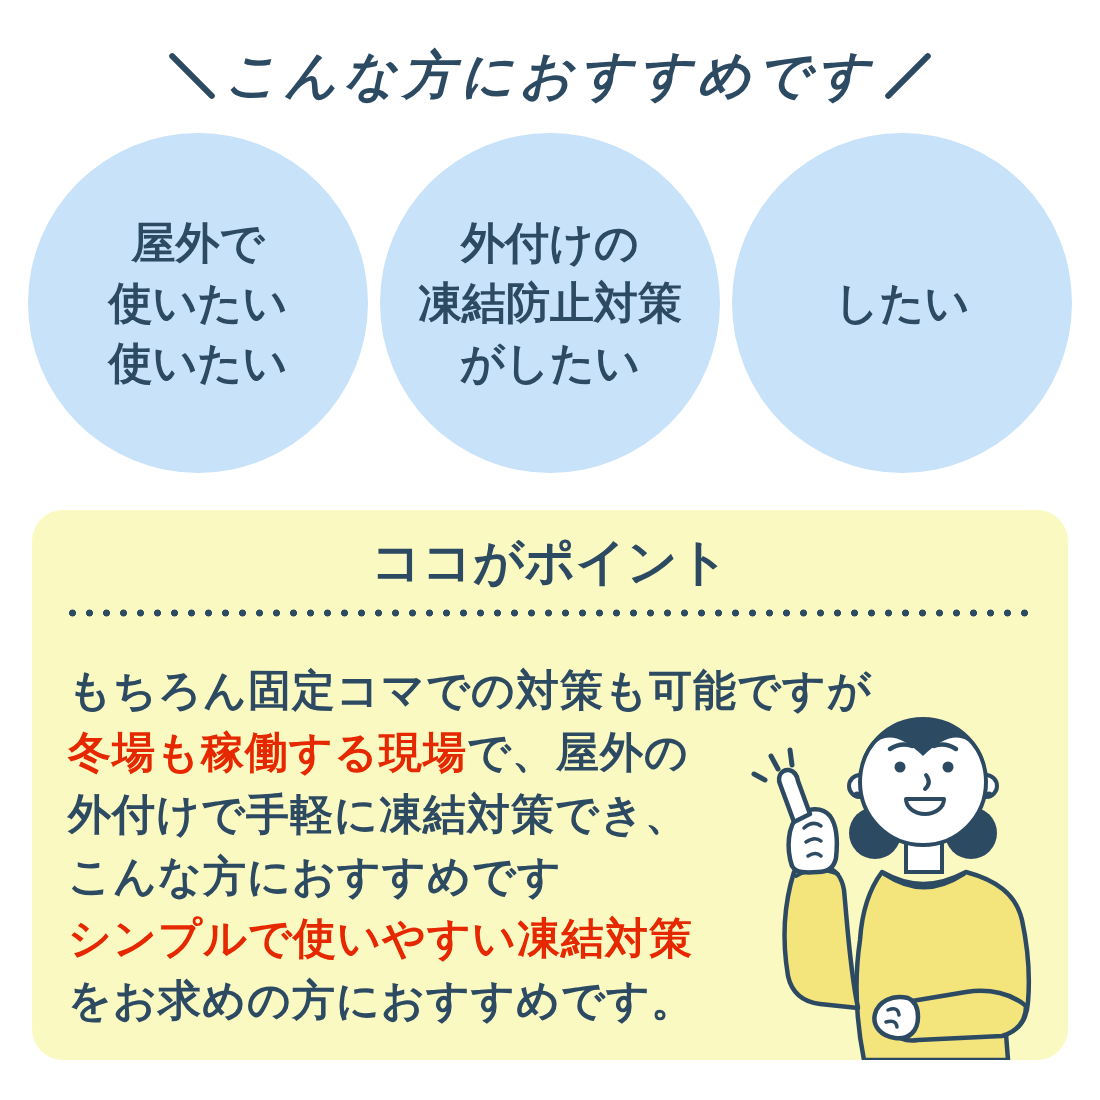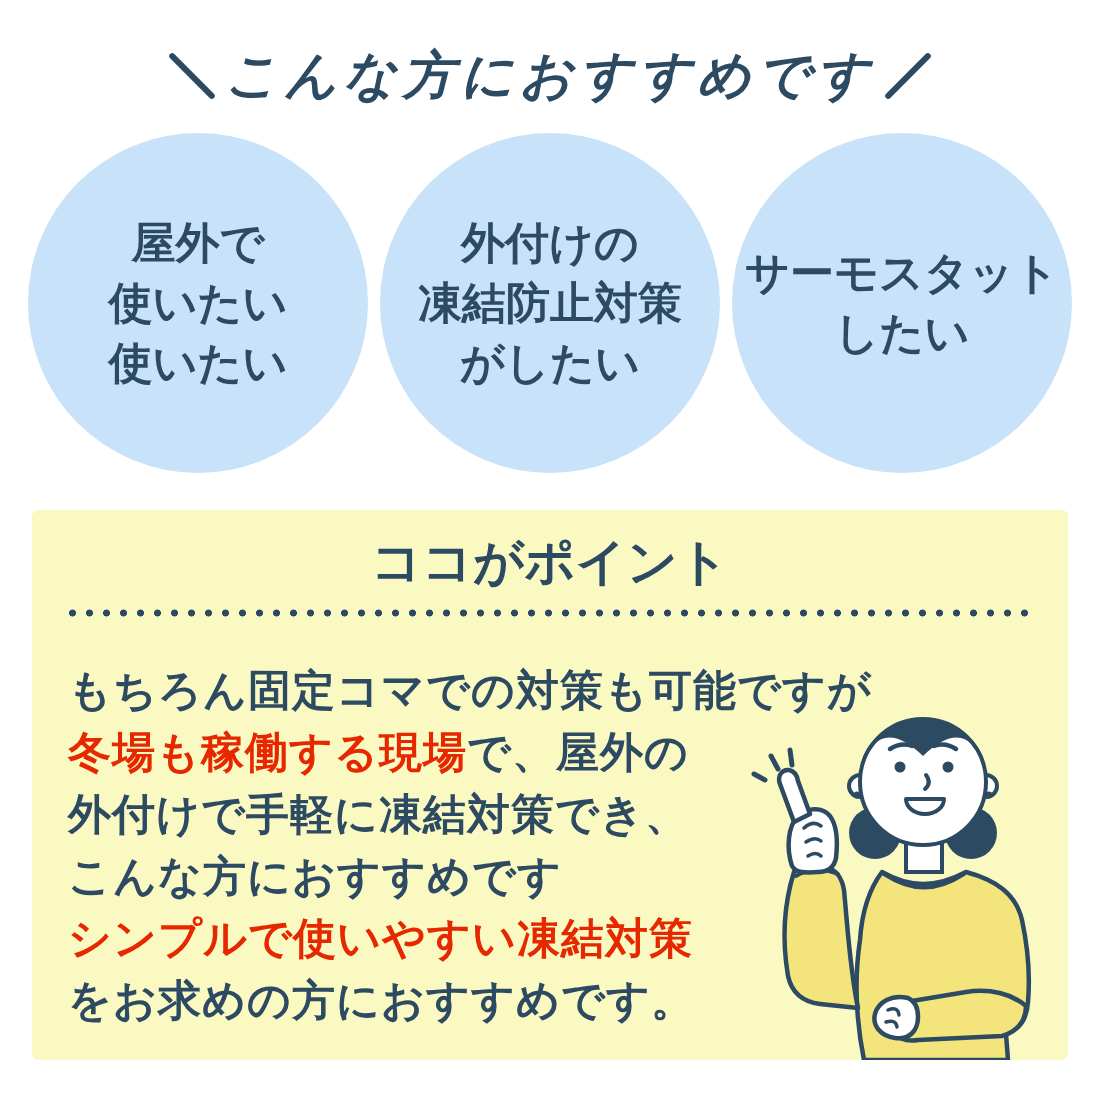--- a/index.html
+++ b/index.html
@@ -35,21 +35,21 @@
     width:340px;height:340px;border-radius:50%;
     background:var(--circle-blue);
     display:flex;align-items:center;justify-content:center;
     text-align:center;color:var(--navy);
     font-size:44px;line-height:60px;
   }
   .point-box{
     width:1036px;height:550px;
     margin:37px auto 0;
     background:var(--box-yellow);
-    border-radius:6px;
+    border-radius:31px;
     position:relative;overflow:hidden;
     padding-top:20px;
   }
   .point-title{
     text-align:center;color:var(--navy);
     font-size:50px;line-height:65px;
   }
   .dotted-divider{
     height:8px;margin:14px 32px 0;
     background-image:radial-gradient(circle, var(--navy) 3.2px, rgba(0,0,0,0) 3.8px);
@@ -88,21 +88,20 @@
   </div>
   <div class="circle">
     <div>
       <div>外付けの</div>
       <div>凍結防止対策</div>
       <div>がしたい</div>
     </div>
   </div>
   <div class="circle">
     <div>
-      <div>サーモスタット</div>
       <div>したい</div>
     </div>
   </div>
 </div>
 
 <div class="point-box">
   <div class="point-title">ココがポイント</div>
   <div class="dotted-divider"></div>
 
   <div class="point-text">

